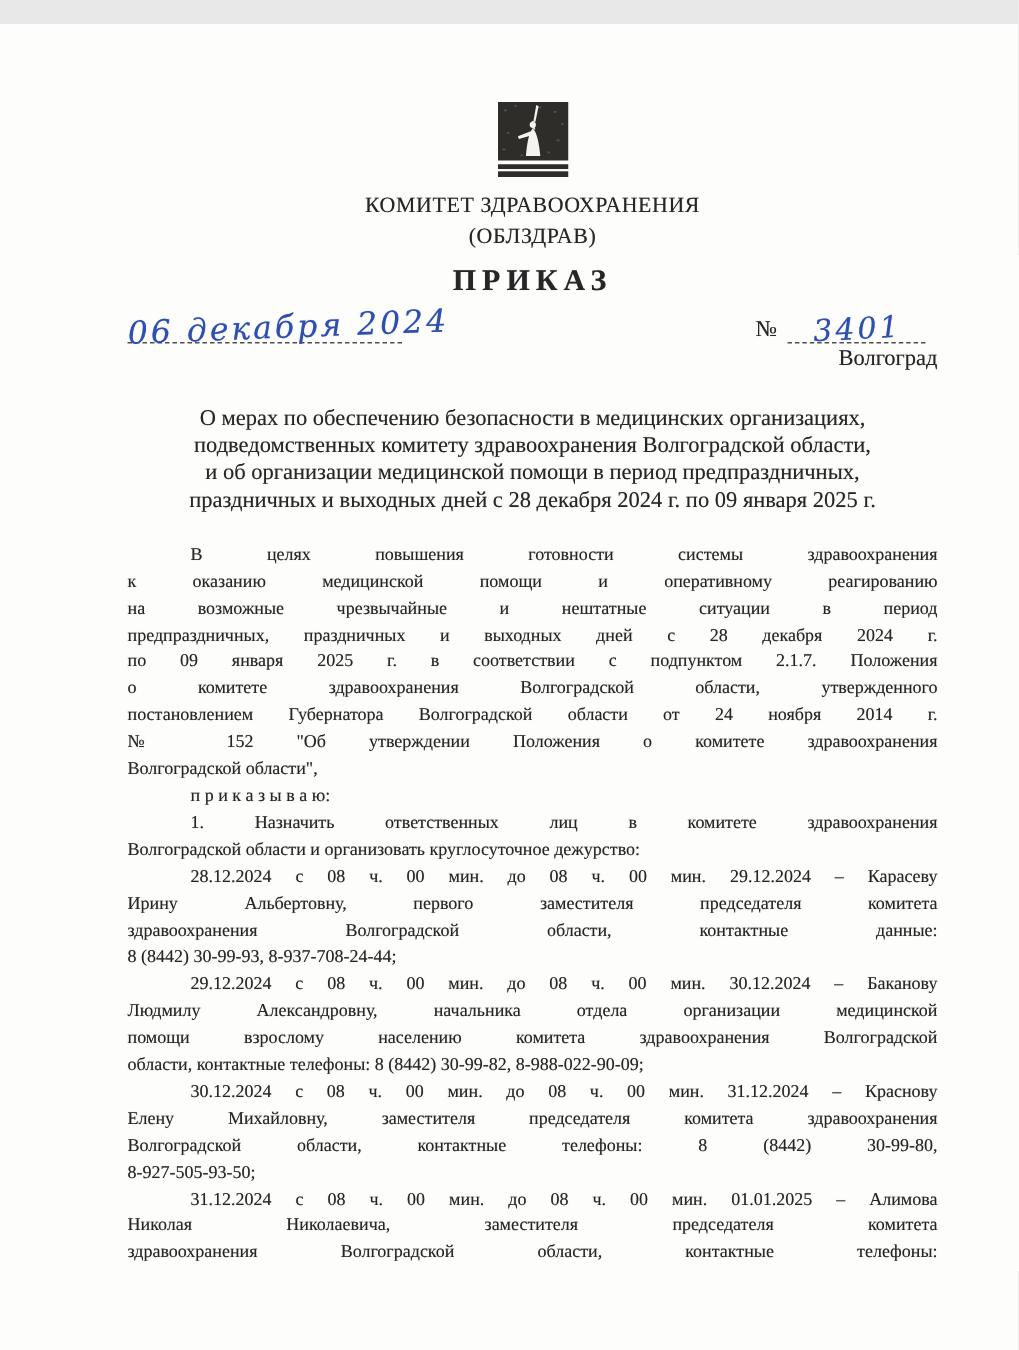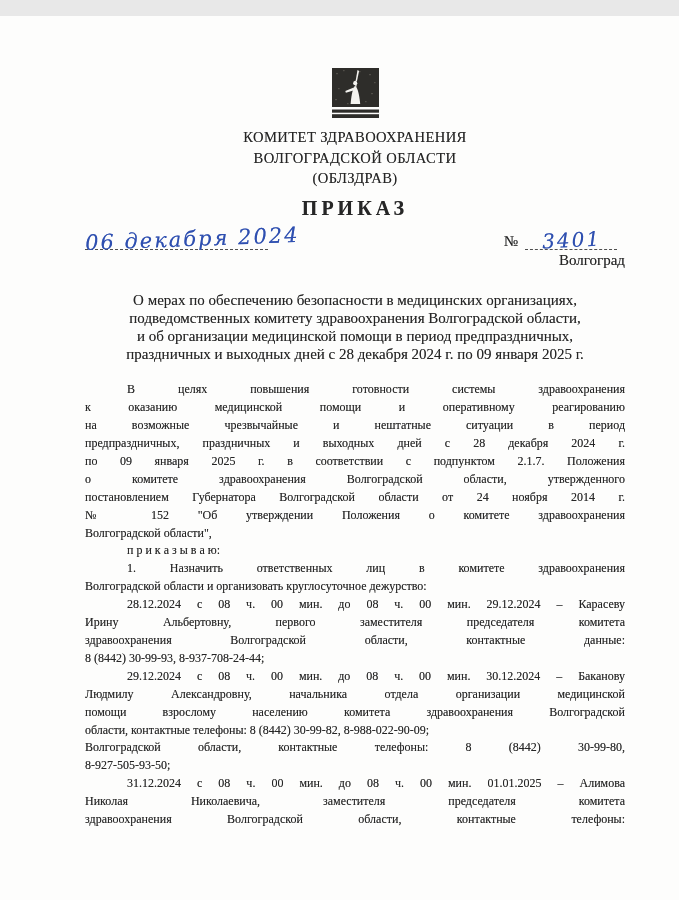--- a/index.html
+++ b/index.html
@@ -114,21 +114,20 @@
           <path d="M21.8,19.5 l-8.5,3.4 0.6,1.8 8.3,-2.4 z"></path>
         </g>
         <rect x="0" y="41.5" width="47" height="3.2" fill="#2e2d2a"></rect>
         <rect x="0" y="46.2" width="47" height="3.8" fill="#2e2d2a"></rect>
       </svg>
     </span>
   </div>
 
   <div class="org">
     <div>КОМИТЕТ ЗДРАВООХРАНЕНИЯ</div>
-    <div>ВОЛГОГРАДСКОЙ ОБЛАСТИ</div>
     <div>(ОБЛЗДРАВ)</div>
   </div>
 
   <div class="doc-type">ПРИКАЗ</div>
 
   <div class="date-row">
     <div class="date-field">
       <span class="handwrite">06 декабря 2024</span>
     </div>
     <div class="num-field">
@@ -162,20 +161,22 @@
       <div class="pline indent">1. Назначить ответственных лиц в комитете здравоохранения</div>
       <div class="pline left">Волгоградской области и организовать круглосуточное дежурство:</div>
       <div class="pline indent">28.12.2024 с 08 ч. 00 мин. до 08 ч. 00 мин. 29.12.2024 – Карасеву</div>
       <div class="pline">Ирину Альбертовну, первого заместителя председателя комитета</div>
       <div class="pline">здравоохранения Волгоградской области, контактные данные:</div>
       <div class="pline left">8 (8442) 30-99-93, 8-937-708-24-44;</div>
       <div class="pline indent">29.12.2024 с 08 ч. 00 мин. до 08 ч. 00 мин. 30.12.2024 – Баканову</div>
       <div class="pline">Людмилу Александровну, начальника отдела организации медицинской</div>
       <div class="pline">помощи взрослому населению комитета здравоохранения Волгоградской</div>
       <div class="pline left">области, контактные телефоны: 8 (8442) 30-99-82, 8-988-022-90-09;</div>
+      <div class="pline indent">30.12.2024 с 08 ч. 00 мин. до 08 ч. 00 мин. 31.12.2024 – Краснову</div>
+      <div class="pline">Елену Михайловну, заместителя председателя комитета здравоохранения</div>
       <div class="pline">Волгоградской области, контактные телефоны: 8 (8442) 30-99-80,</div>
       <div class="pline left">8-927-505-93-50;</div>
       <div class="pline indent">31.12.2024 с 08 ч. 00 мин. до 08 ч. 00 мин. 01.01.2025 – Алимова</div>
       <div class="pline">Николая Николаевича, заместителя председателя комитета</div>
       <div class="pline">здравоохранения Волгоградской области, контактные телефоны:</div>
     </div>
 
 </div>
 
 </body></html>

